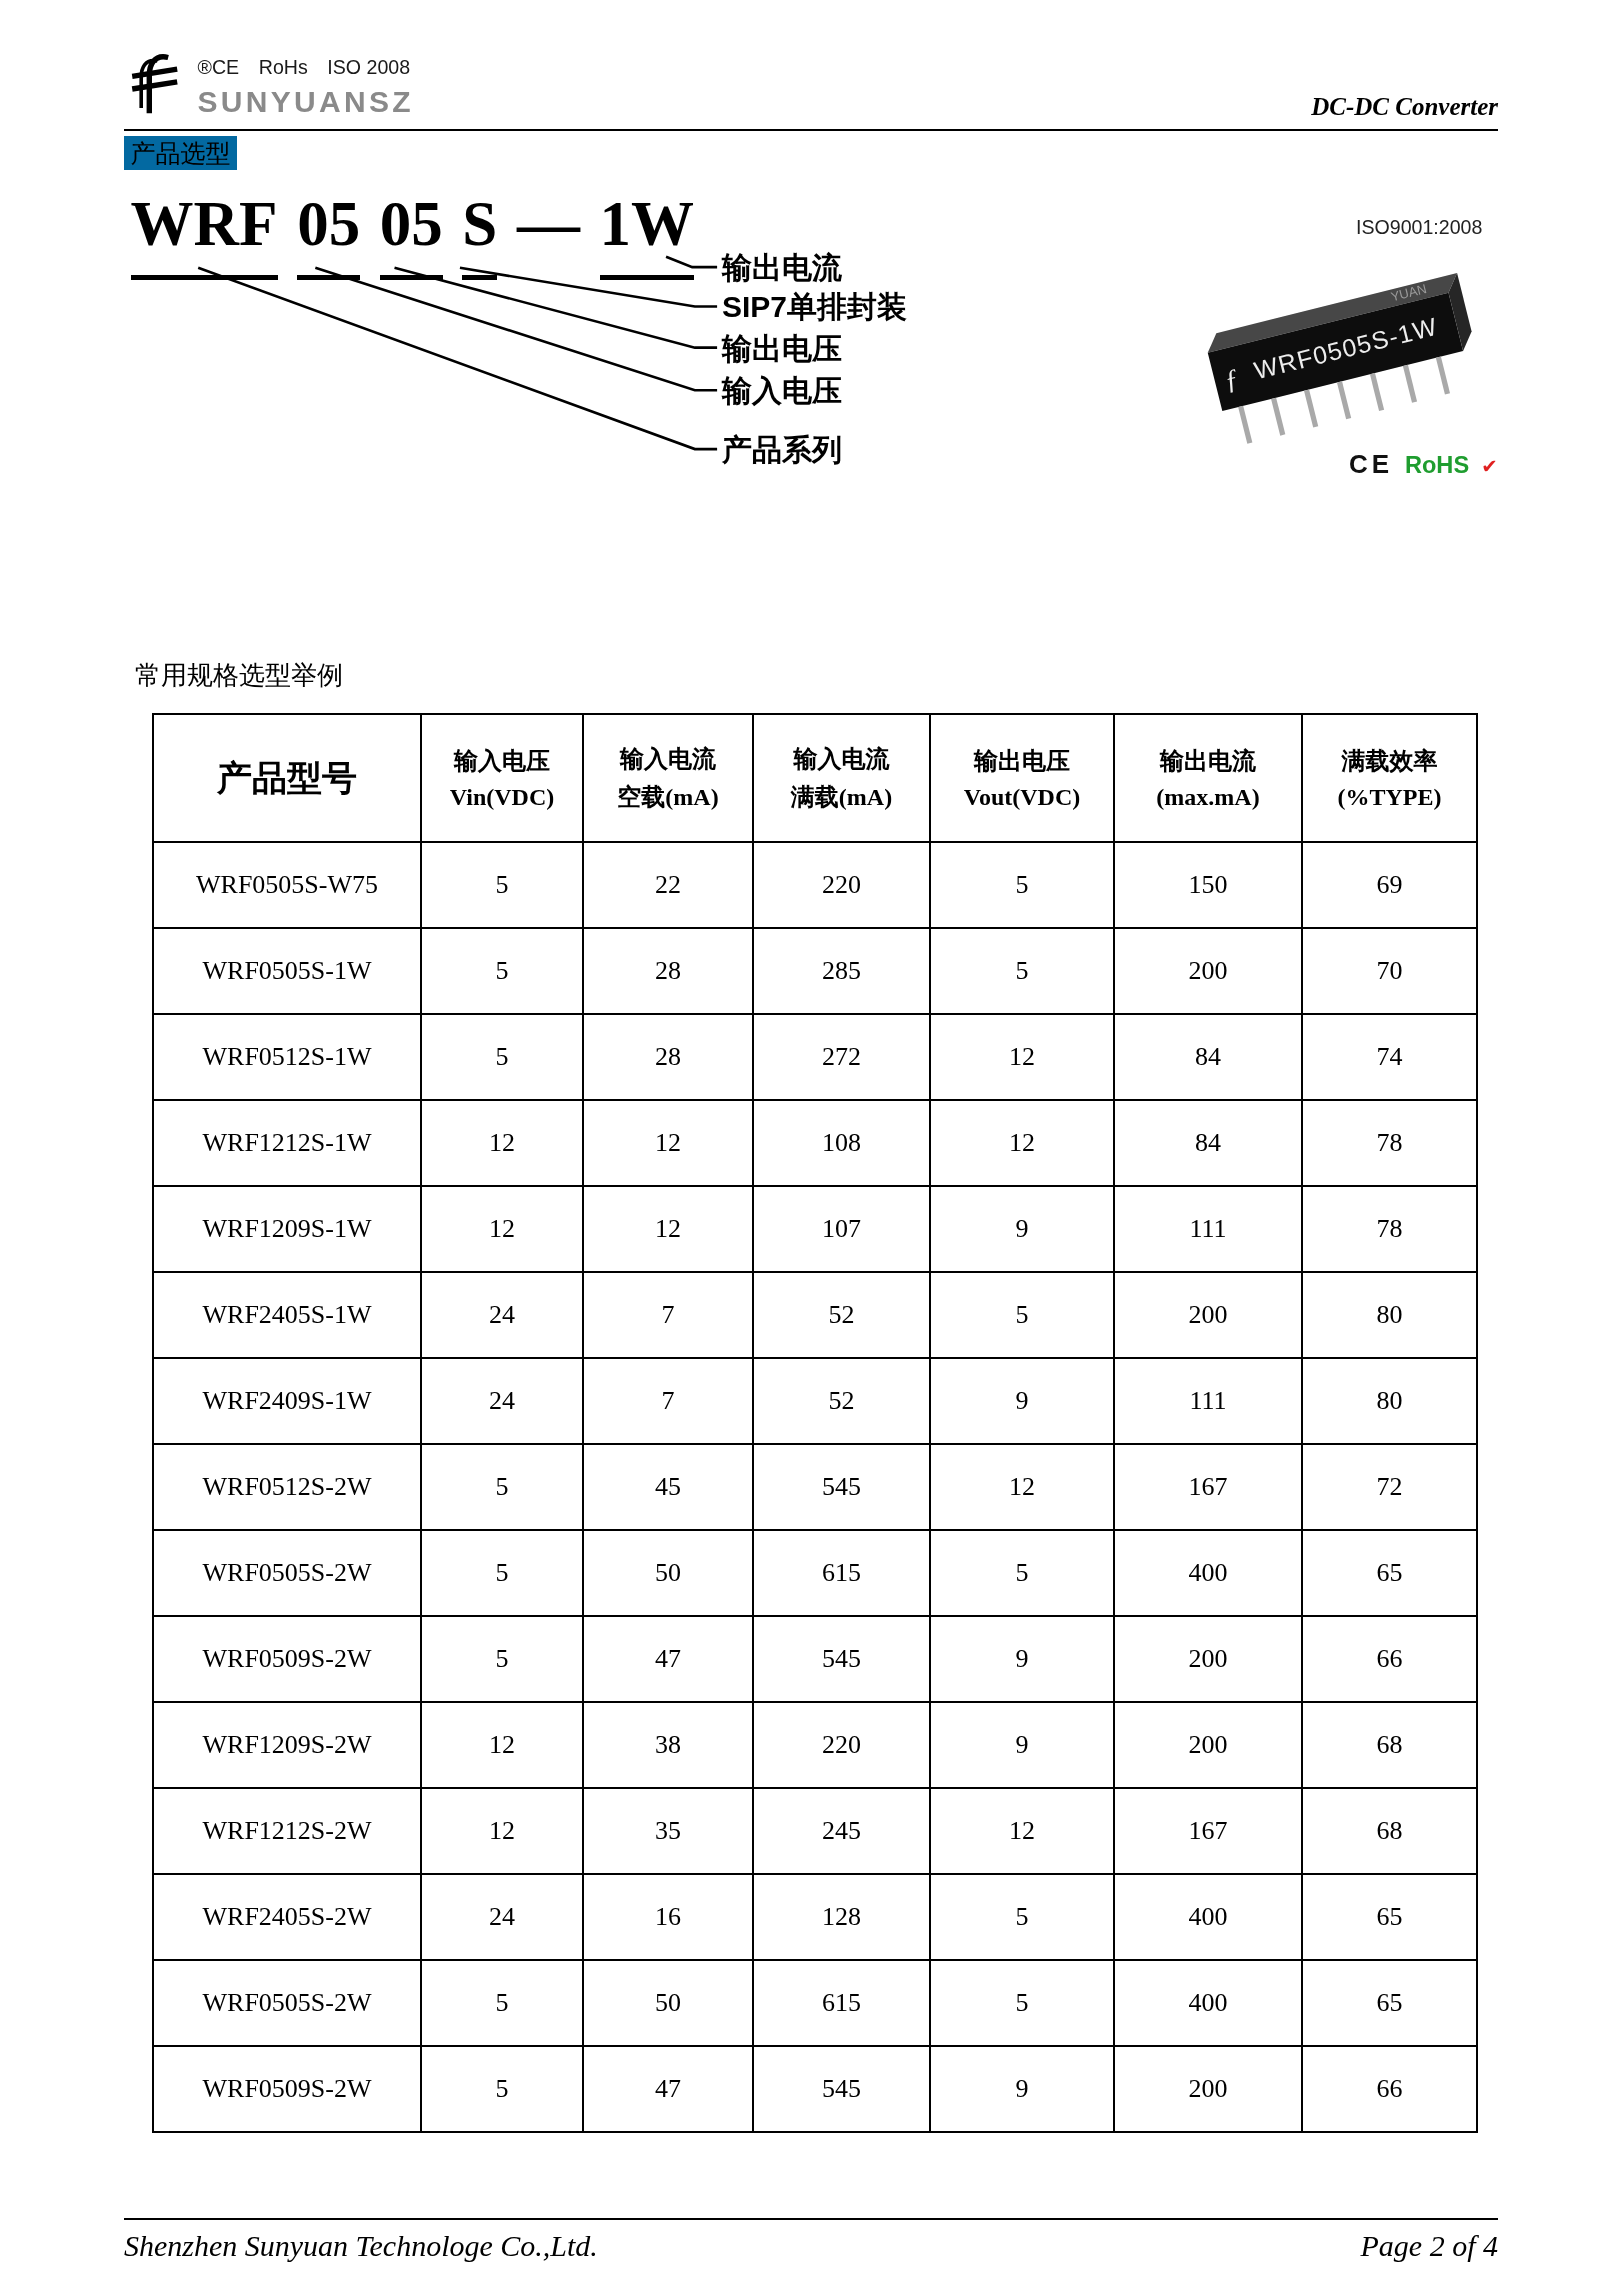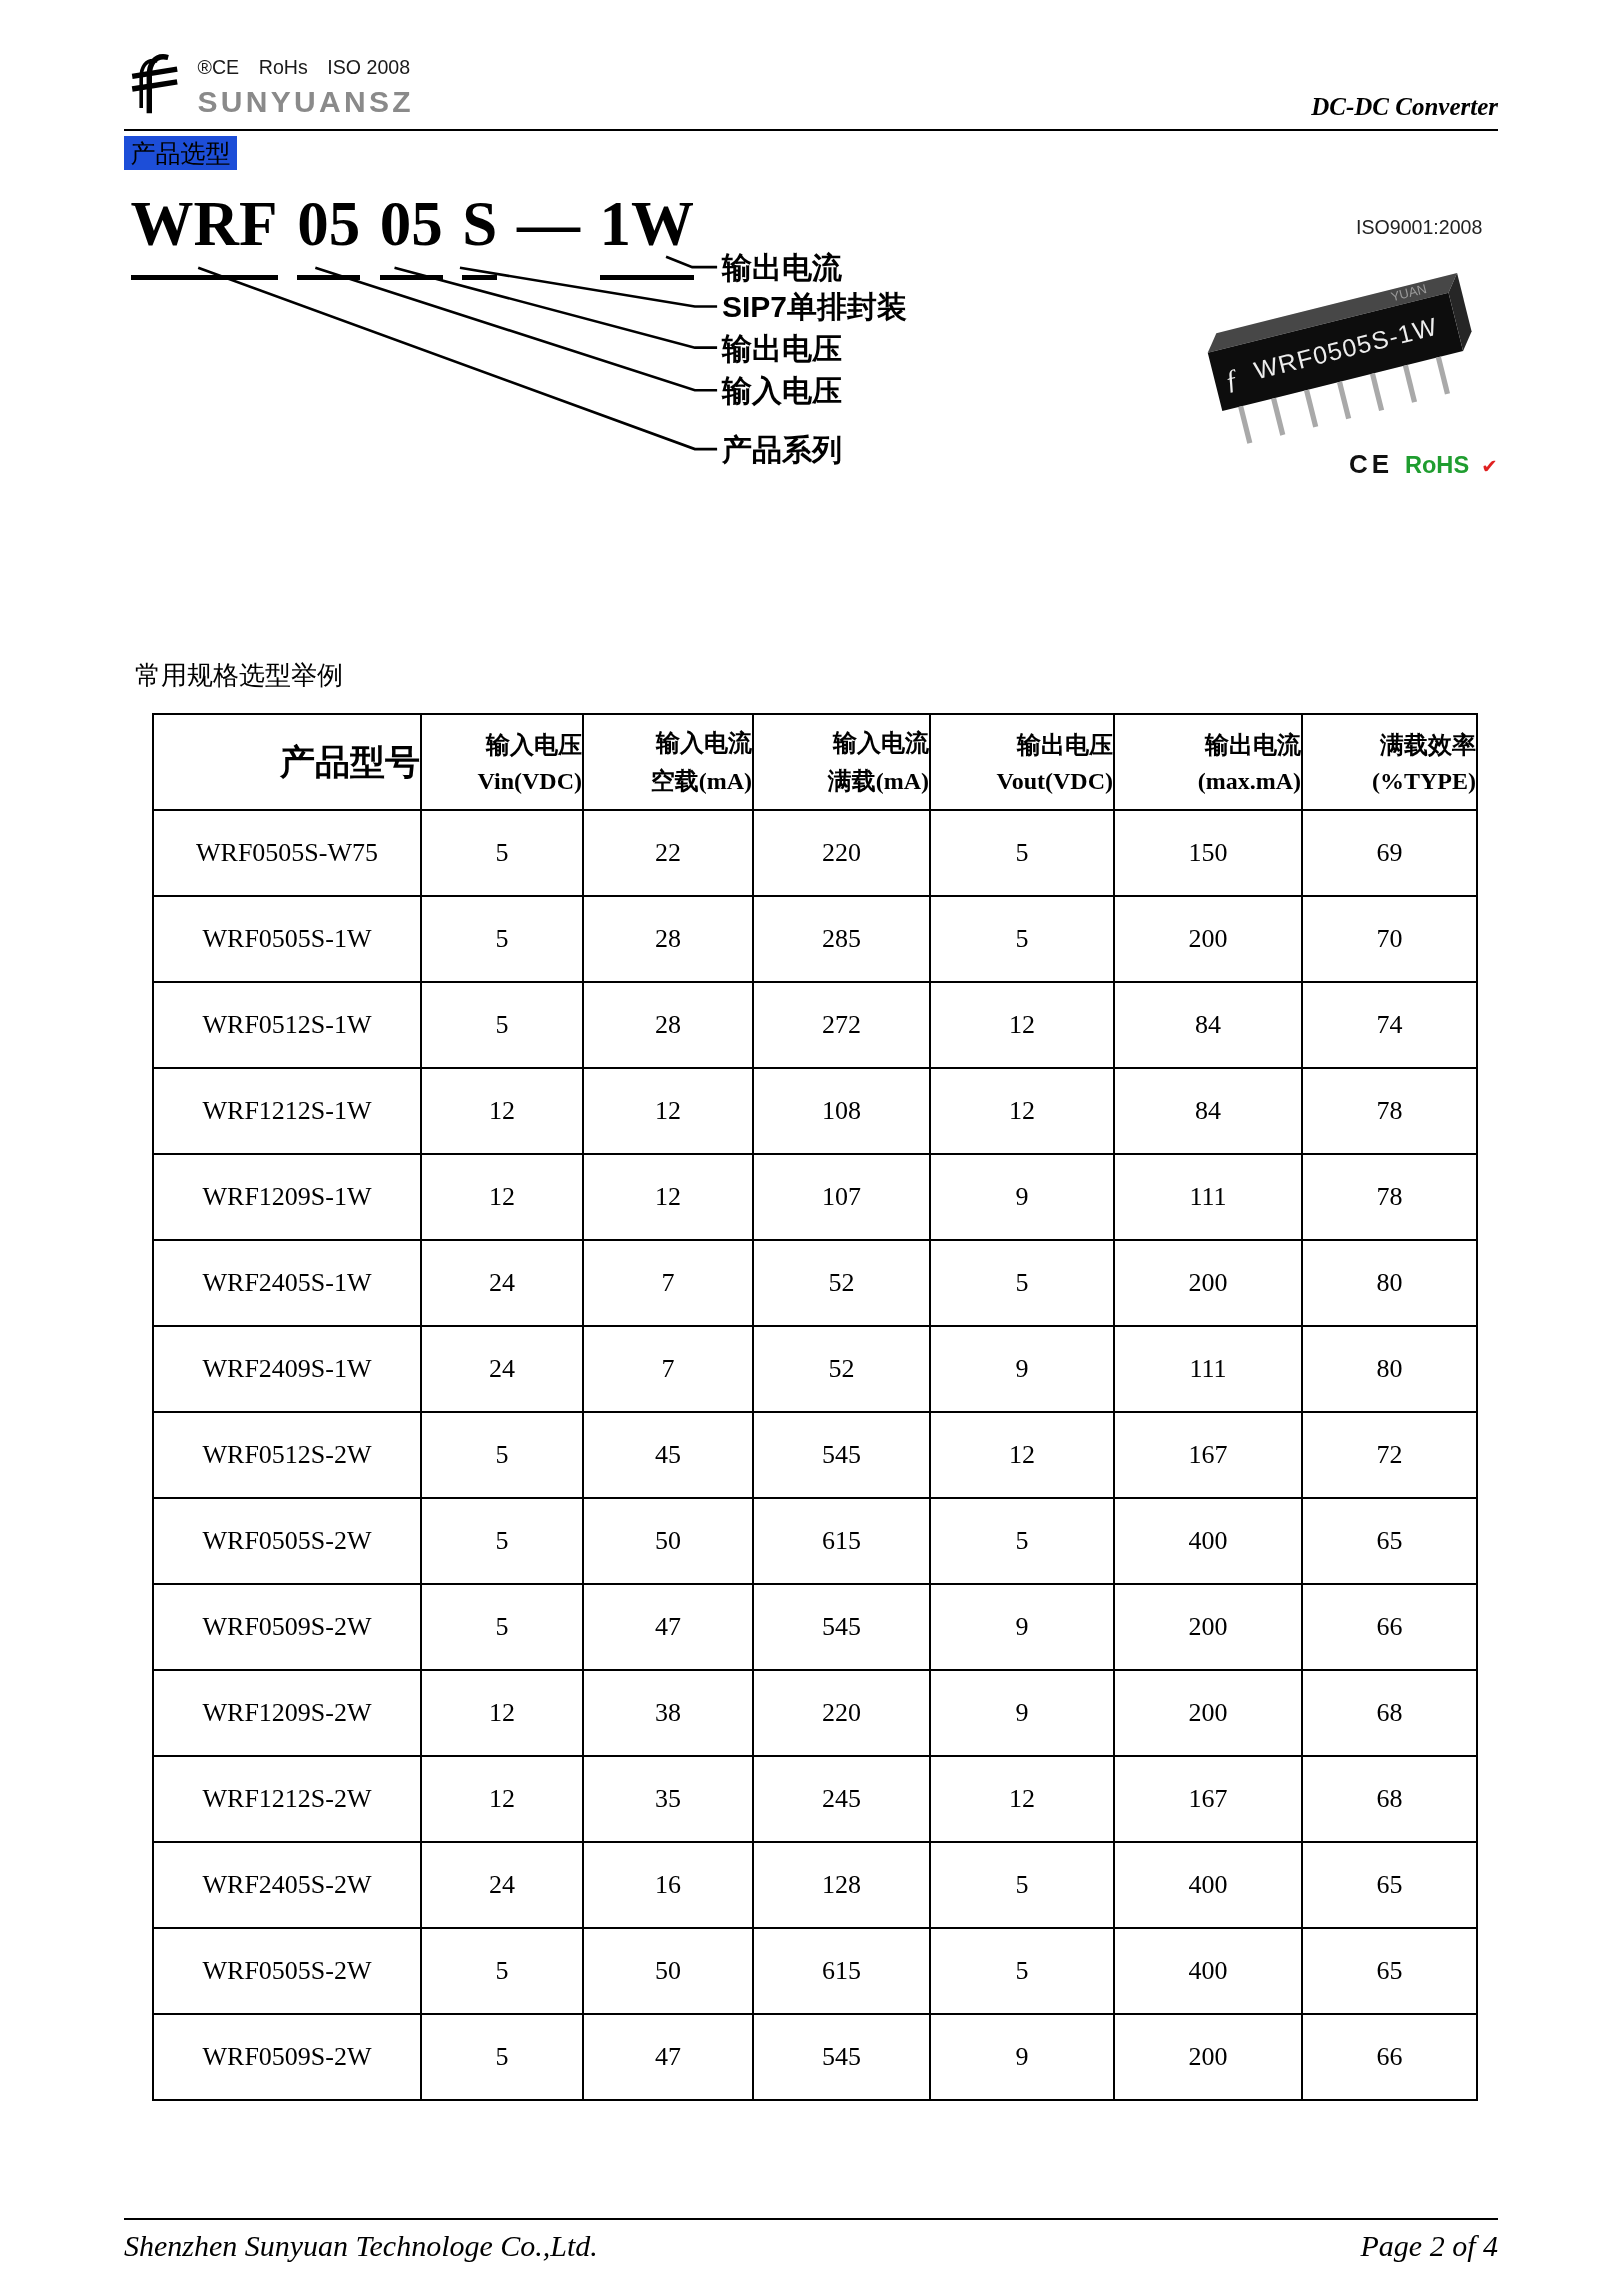--- a/index.html
+++ b/index.html
@@ -30,21 +30,21 @@
   }
   .doc-title {
     position:absolute; right:0; bottom:7.9px;
     font-style:italic; font-weight:bold; font-size:25px;
     font-family:"Liberation Serif", serif;
   }
 
   
   .section-title {
     position:absolute; left:124px; top:136px;
-    display:inline-block; background:#1d4ed8; color:#000;
+    display:inline-block; background:#0369a1; color:#000;
     font-size:25px; line-height:1.2; padding:2px 6.5px;
     font-family:"Liberation Sans", sans-serif;
   }
 
   
   .diagram { position:absolute; left:128px; top:188px; width:995px; height:301px; }
   .part-number {
     position:absolute; left:2.6px; top:5.2px;
     display:flex; align-items:flex-end; gap:19.6px;
     font-family:"Liberation Serif", serif; font-weight:bold;
@@ -84,21 +84,21 @@
   .table-caption {
     position:absolute; left:135px; top:658px;
     font-size:26px; font-family:"Liberation Sans", sans-serif;
   }
   .spec-table {
     position:absolute; left:152px; top:713px;
     border-collapse:collapse; table-layout:fixed; width:1324px;
     text-align:center;
   }
   .spec-table th, .spec-table td { border:2px solid #000; vertical-align:middle; }
-  .spec-table thead tr { height:96px;text-align:right; }
+  .spec-table thead tr { height:128px; }
   .spec-table tbody tr { height:86px; }
   th.model-hd { font-size:35px; font-weight:bold; font-family:"Liberation Sans", sans-serif; }
   .hd-line1 { font-size:24px; font-weight:bold; font-family:"Liberation Sans", sans-serif; }
   .hd-line2 { font-size:24px; font-weight:bold; font-family:"Liberation Serif", serif; margin-top:6.5px; }
   .spec-table td { font-size:26px; font-family:"Liberation Serif", serif; }
 
   
   .footer {
     position:absolute; left:124px; top:2218px; width:1374px;
     border-top:2.6px solid #000; padding-top:9.2px;

